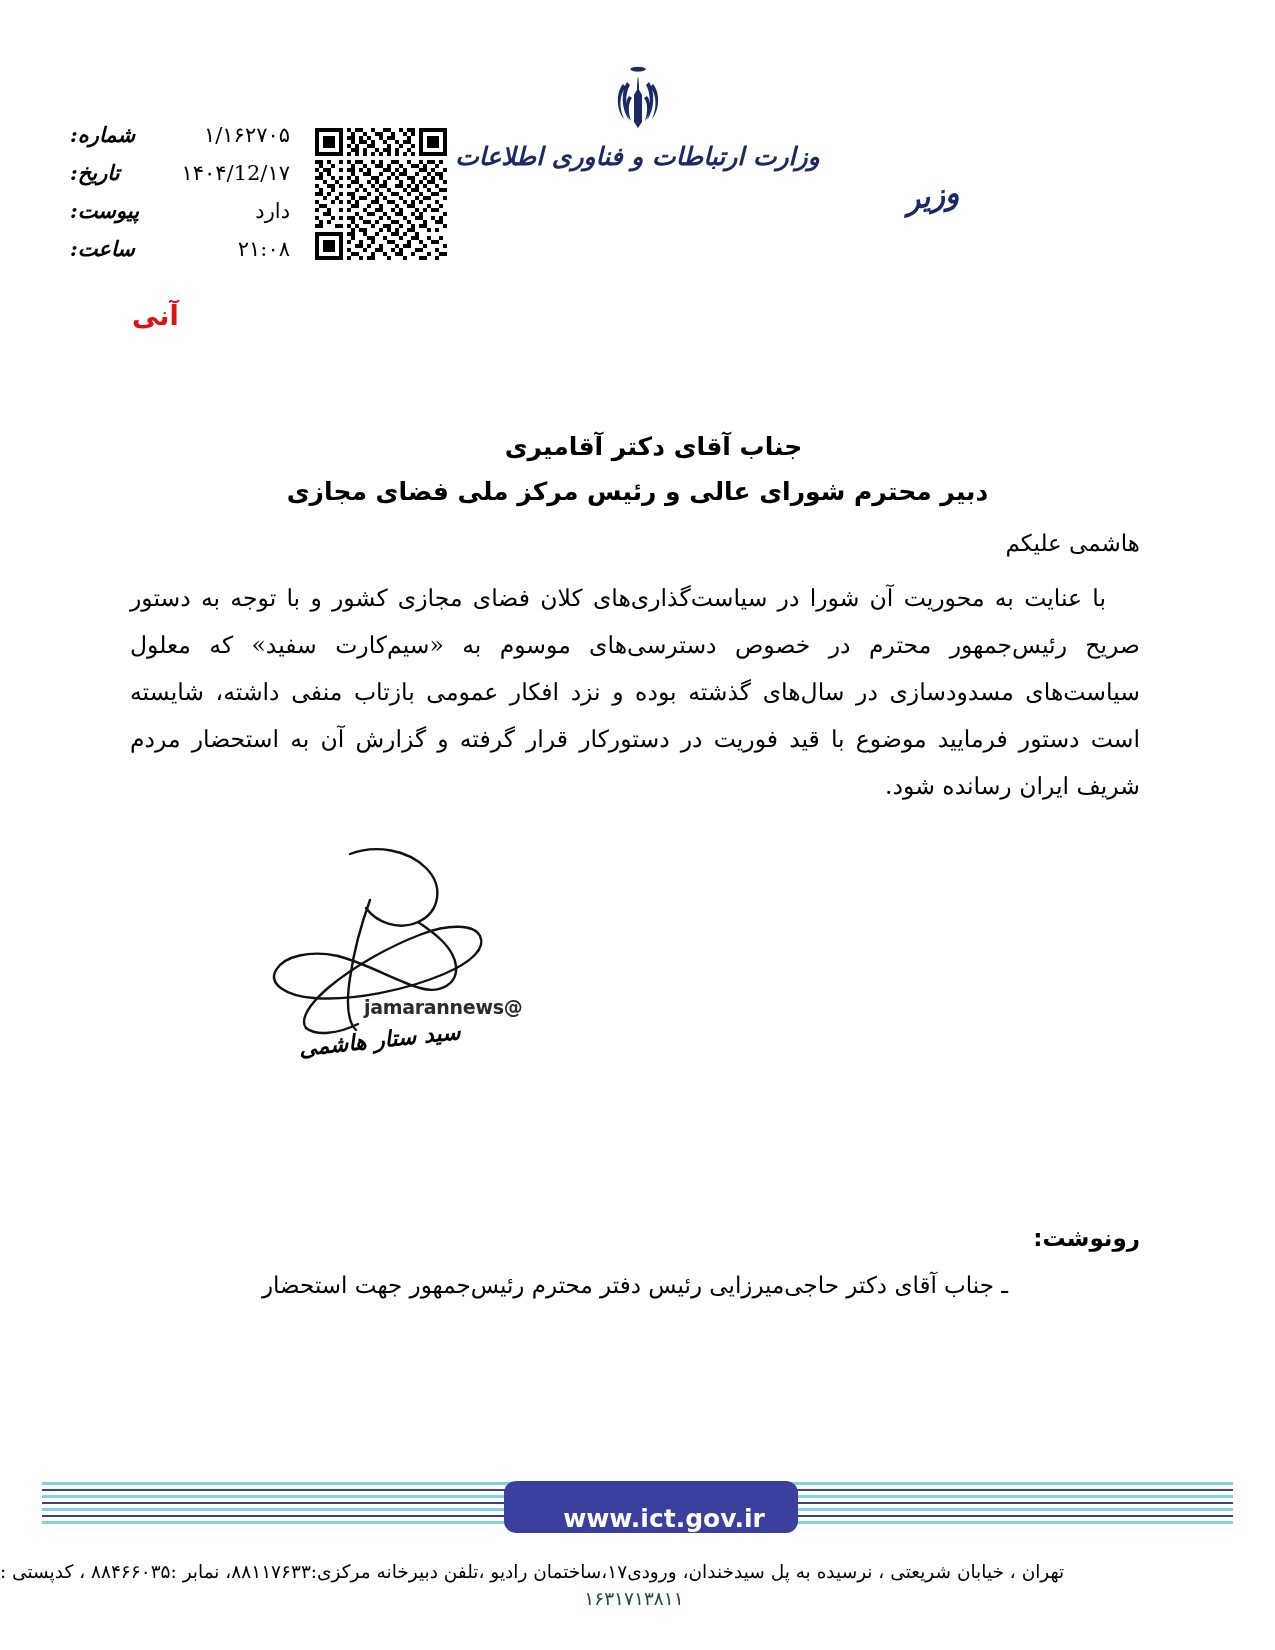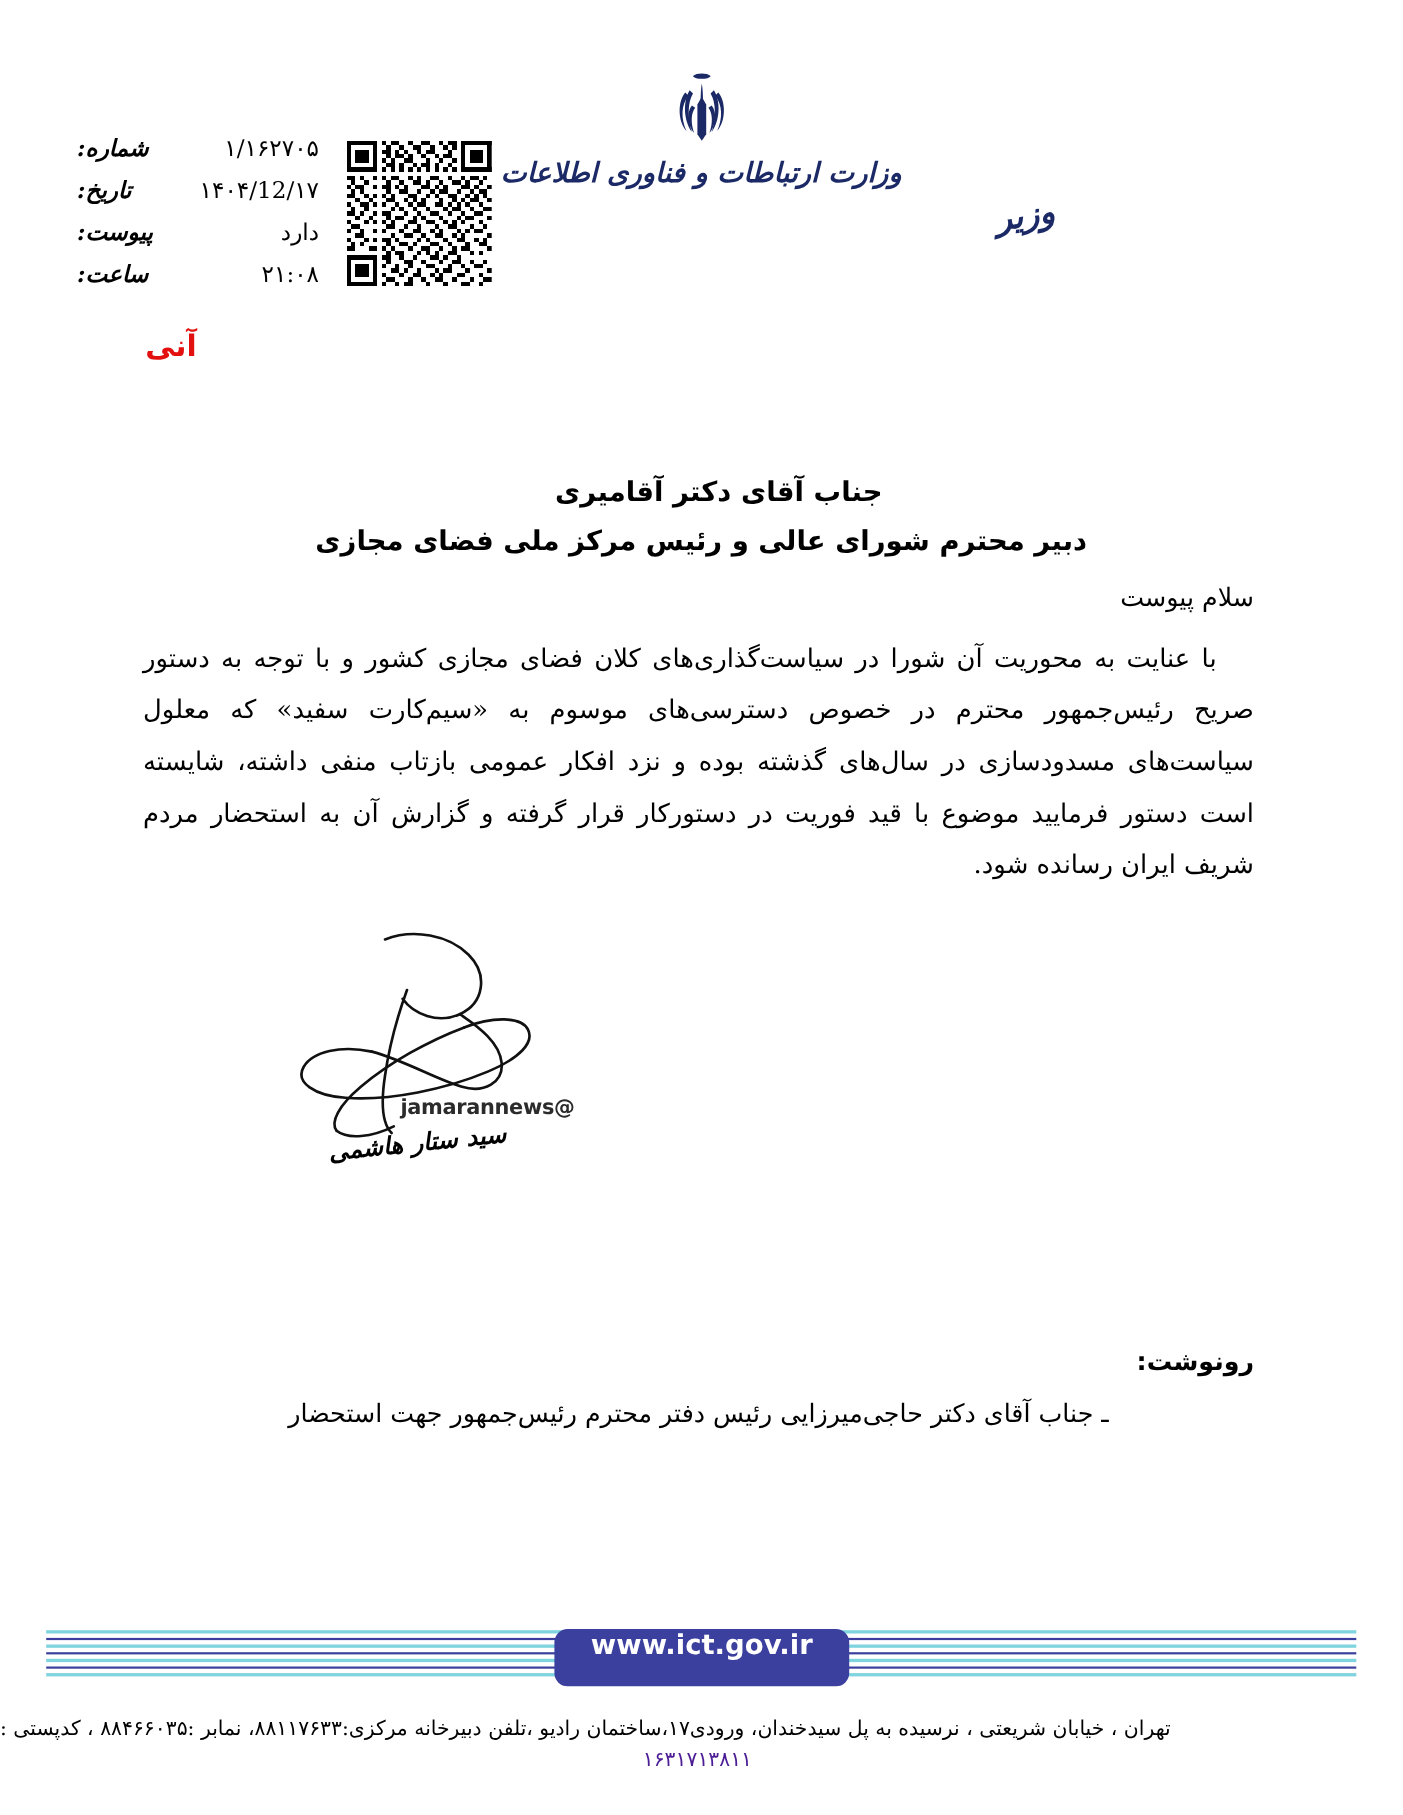--- a/index.html
+++ b/index.html
@@ -240,22 +240,23 @@
   .stripe.dark { background: #3b3f9e; height: 2px; }
   .url-pill {
     position: absolute;
     top: 1481px;
     left: 504px;
     width: 268px;
     height: 52px;
     background: #3b3f9e;
     border-radius: 12px;
     display: flex;
-    align-items: flex-start;
+    align-items: flex-end;
     justify-content: center;
+    padding-left: 26px;
   }
   .url-pill span {
     color: #ffffff;
     font-family: "DejaVu Sans", "Liberation Sans", sans-serif;
     font-size: 25px;
     font-weight: bold;
     direction: ltr;
   }
   .footer-address {
     position: absolute;
@@ -269,21 +270,21 @@
     line-height: 1.75;
   }
   .footer-postal {
     position: absolute;
     top: 1588px;
     left: 0;
     width: 1268px;
     text-align: center;
     font-family: "DejaVu Serif", "Liberation Serif", serif;
     font-size: 18.5px;
-    color: #4c1d95;
+    color: #14532d;
   }
 </style>
 </head>
 <body>
 
 <div id="page">
 
   <div class="meta-block">
     <div class="meta-row">
       <span class="meta-label">شماره:</span>
@@ -633,21 +634,21 @@
 
   <div class="minister-label">وزیر</div>
 
   <div class="urgency">آنی</div>
 
   <div class="addressee">
     <div class="addressee-name">جناب آقای دکتر آقامیری</div>
     <div class="addressee-title">دبیر محترم شورای عالی و رئیس مرکز ملی فضای مجازی</div>
   </div>
 
-  <div class="salutation">سلام پیوست</div>
+  <div class="salutation">هاشمی علیکم</div>
   <div class="body-text">با عنایت به محوریت آن شورا در سیاست‌گذاری‌های کلان فضای مجازی کشور و با توجه به دستور صریح رئیس‌جمهور محترم در خصوص دسترسی‌های موسوم به «سیم‌کارت سفید» که معلول سیاست‌های مسدودسازی در سال‌های گذشته بوده و نزد افکار عمومی بازتاب منفی داشته، شایسته است دستور فرمایید موضوع با قید فوریت در دستورکار قرار گرفته و گزارش آن به استحضار مردم شریف ایران رسانده شود.</div>
 
   <div class="signature-block">
     <svg class="sig-svg" width="300" height="230" viewBox="0 0 300 230">
       <g fill="none" stroke="#111" stroke-width="2.4" stroke-linecap="round">
         <path d="M92 16 C118 6 150 12 168 30 C186 48 182 74 160 84 C140 93 118 84 108 70"></path>
         <path d="M160 84 C178 96 196 110 198 128 C200 146 182 156 162 150 C138 143 110 126 80 118"></path>
         <path d="M80 118 C52 112 26 118 18 132 C10 146 28 158 56 160 C96 163 148 152 186 136 C214 124 228 110 222 98 C216 86 190 86 164 96"></path>
         <path d="M164 96 C132 108 96 128 70 150 C50 167 42 182 48 190"></path>
         <path d="M112 62 C104 84 96 112 92 140 C88 166 90 184 98 192"></path>

